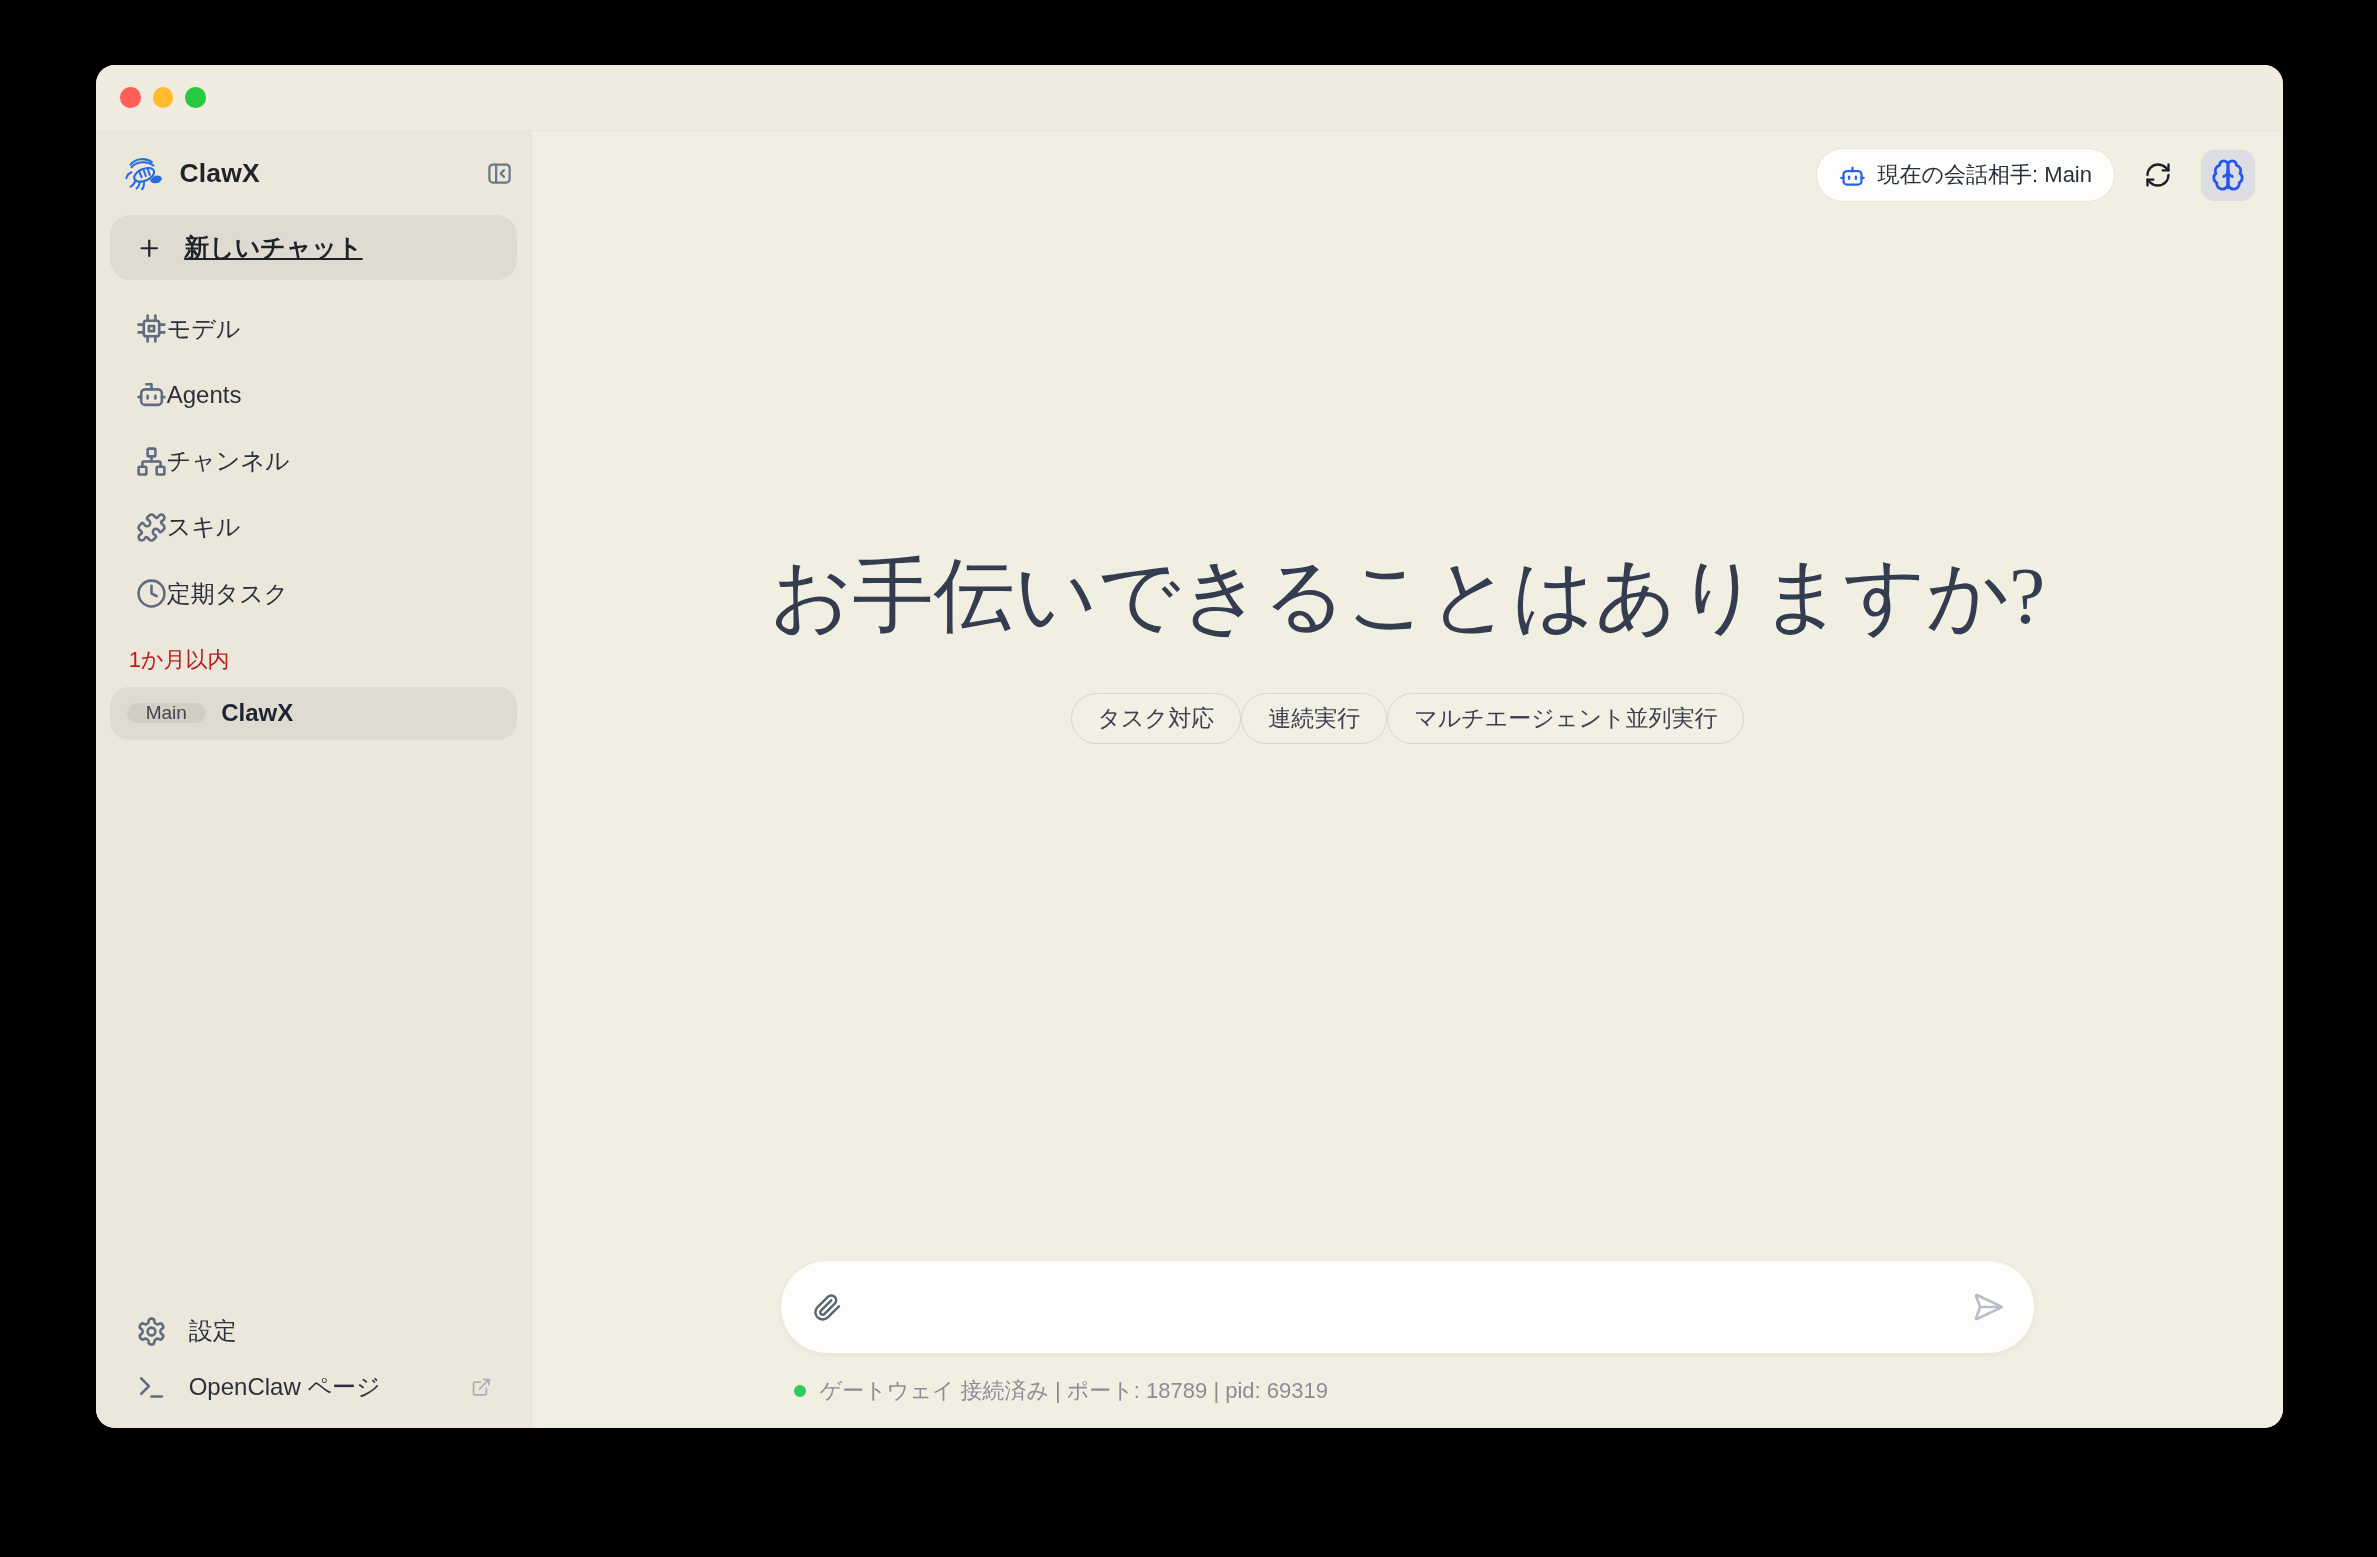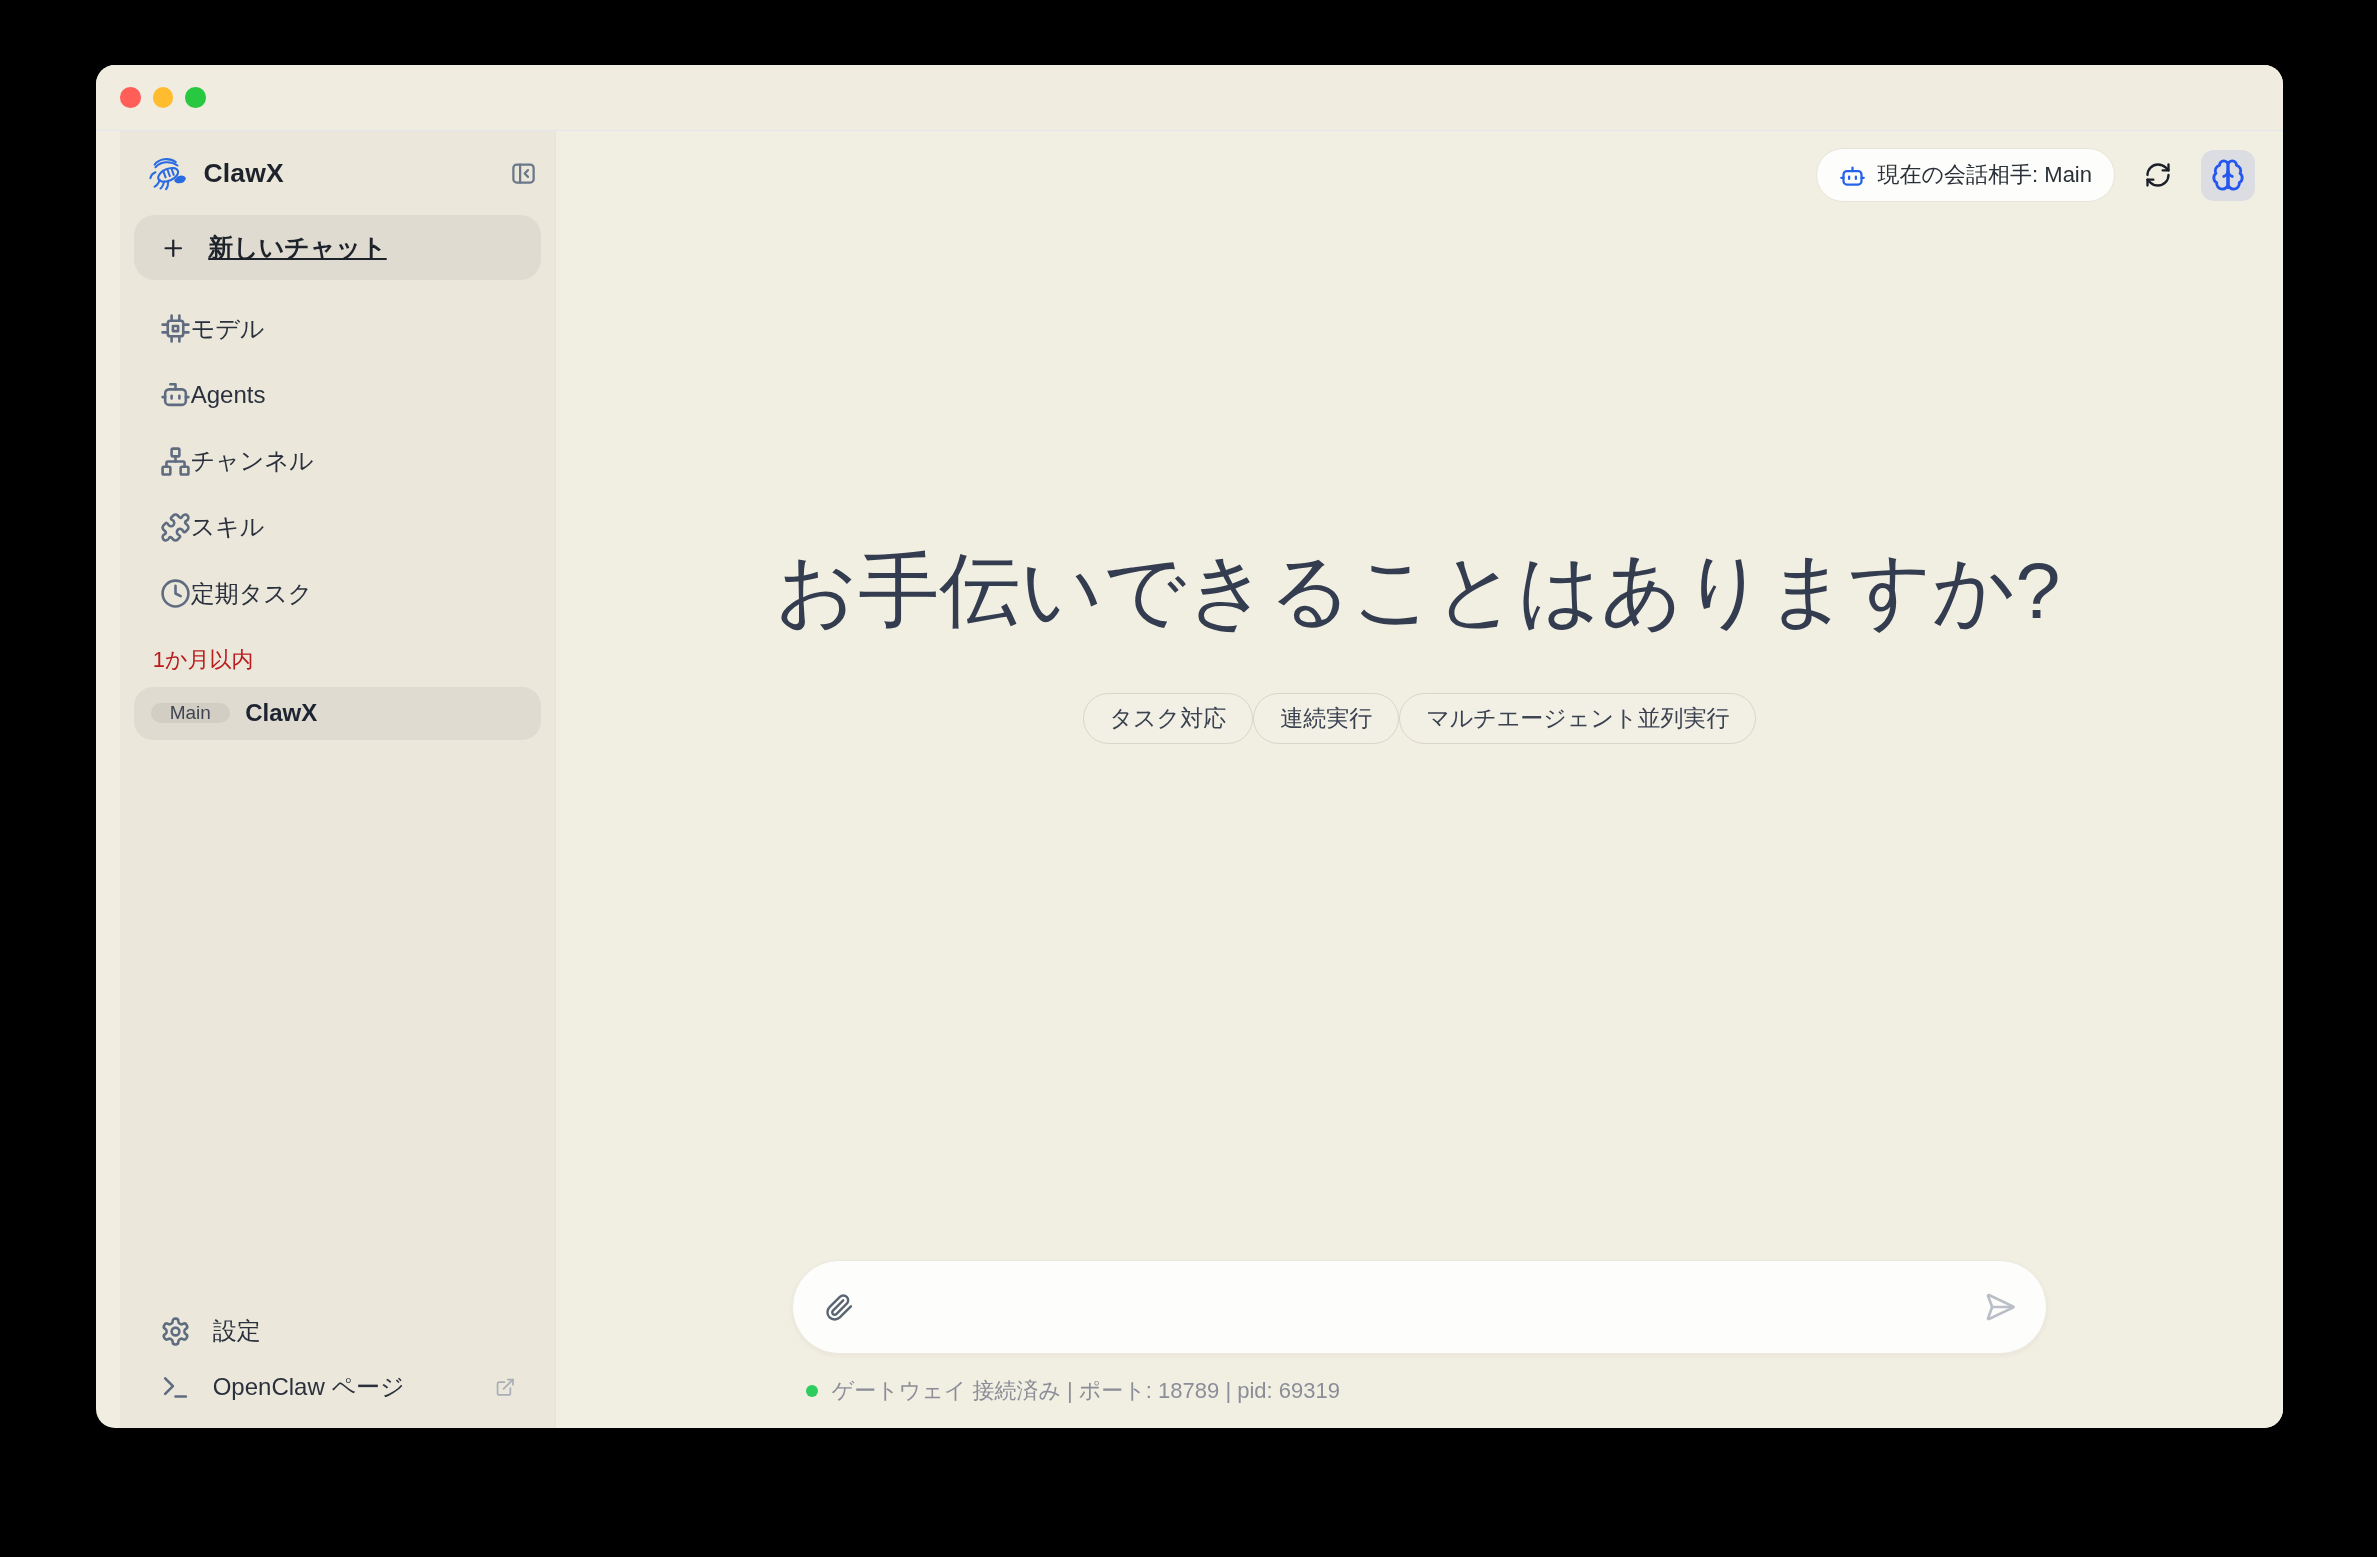--- a/index.html
+++ b/index.html
@@ -10,21 +10,21 @@
     display:flex; flex-direction:column;
   }
   
   .titlebar { height:66px; flex:0 0 66px; display:flex; align-items:center; padding-left:24px; background:#f0ece0; border-bottom:1.7px solid #e2e6f0; }
   .traffic { display:flex; gap:12px; }
   .tl { width:20.5px; height:20.5px; border-radius:50%; }
   .tl.red { background:#ff5f57; }
   .tl.yellow { background:#febc2e; }
   .tl.green { background:#28c840; }
   
-  .body-row { flex:1; display:flex; min-height:0;padding-left:24px; }
+  .body-row { flex:1; display:flex; min-height:0; }
   
   .sidebar { width:436px; flex:0 0 436px; background:#ebe7db; border-right:1.7px solid #dee3ee; display:flex; flex-direction:column; padding:0 13.7px 13px 13.7px; }
   .side-header { margin-top:22px; height:41px; display:flex; align-items:center; padding:0 3.4px 0 13.7px; }
   .brand-logo { width:44px; height:36px; color:#2a6be2; flex:0 0 auto; }
   .brand-name { font-size:26.5px; font-weight:700; color:#1d222b; margin-left:12px; flex:1; letter-spacing:0.2px; }
   .collapse-btn { width:29px; height:29px; color:#6b7889; background:none; border:none; display:flex; align-items:center; justify-content:center; cursor:pointer; }
   .new-chat { margin-top:21.3px; height:65px; border-radius:20.5px; background:#dfdbd0; border:none; display:flex; align-items:center; gap:22px; padding:0 26px; cursor:pointer; }
   .new-chat .plus { width:26.5px; height:26.5px; color:#1f242e; }
   .new-chat-label { font-size:25px; font-weight:700; color:#1d222b;text-decoration:underline; }
   .nav { margin-top:20.5px; display:flex; flex-direction:column; gap:10.2px; }
@@ -44,21 +44,21 @@
   .main { flex:1; background:#f1eee2; display:flex; flex-direction:column; min-width:0; padding-bottom:22px; }
   .top-controls { flex:0 0 auto; display:flex; justify-content:flex-end; align-items:center; padding:17px 28px 0 0; gap:24px; }
   .conv-pill { height:54px; border-radius:27px; background:#fdfdfb; border:1.7px solid #e7e3d8; display:flex; align-items:center; gap:12px; padding:0 22px; cursor:pointer; }
   .conv-pill .bot { width:27px; height:27px; color:#2563eb; }
   .conv-text { font-size:22px; font-weight:500; color:#2a3038; }
   .refresh-btn { width:38px; height:38px; border:none; background:none; color:#1b1f27; cursor:pointer; display:flex; align-items:center; justify-content:center; }
   .refresh-btn svg { width:28px; height:28px; }
   .brain-btn { width:54px; height:51px; border:none; border-radius:13px; background:#dcdde3; color:#2457ee; cursor:pointer; display:flex; align-items:center; justify-content:center; }
   .brain-btn svg { width:34px; height:34px; }
   .hero { margin-top:354px; text-align:center; }
-  .hero-heading { font-family:Liberation Mono, monospace; font-weight:400; font-size:81px; line-height:1; color:#333d4f; }
+  .hero-heading { font-family:Liberation Serif, serif; font-weight:400; font-size:81px; line-height:1; color:#333d4f; }
   .chips { margin-top:56px; display:flex; justify-content:center; }
   .chip { height:51px; border-radius:26.5px; border:1.7px solid #d9d5c9; background:#f2efe4; color:#3a4150; font-size:23px; font-weight:500; padding:0 26px; display:flex; align-items:center; cursor:pointer; }
   .main-spacer { flex:1; }
   .composer-wrap { width:1255px; margin:0 auto; }
   .composer { height:94px; border-radius:47px; background:#fdfdfc; border:0.9px solid #ece9e0; box-shadow:0 1.7px 5.1px rgba(70,60,40,.05); display:flex; align-items:center; padding:0 27px; }
   .attach-btn { width:38px; height:38px; border:none; background:none; color:#5a6574; cursor:pointer; display:flex; align-items:center; justify-content:center; }
   .attach-btn svg { width:29px; height:29px; }
   .composer-input { flex:1; border:none; outline:none; background:transparent; height:51px; font-size:24px; color:#2a3038; margin:0 13.7px; }
   .send-btn { width:39px; height:39px; border:none; background:none; color:#b9bec7; cursor:pointer; display:flex; align-items:center; justify-content:center; }
   .send-btn svg { width:32px; height:32px; }

